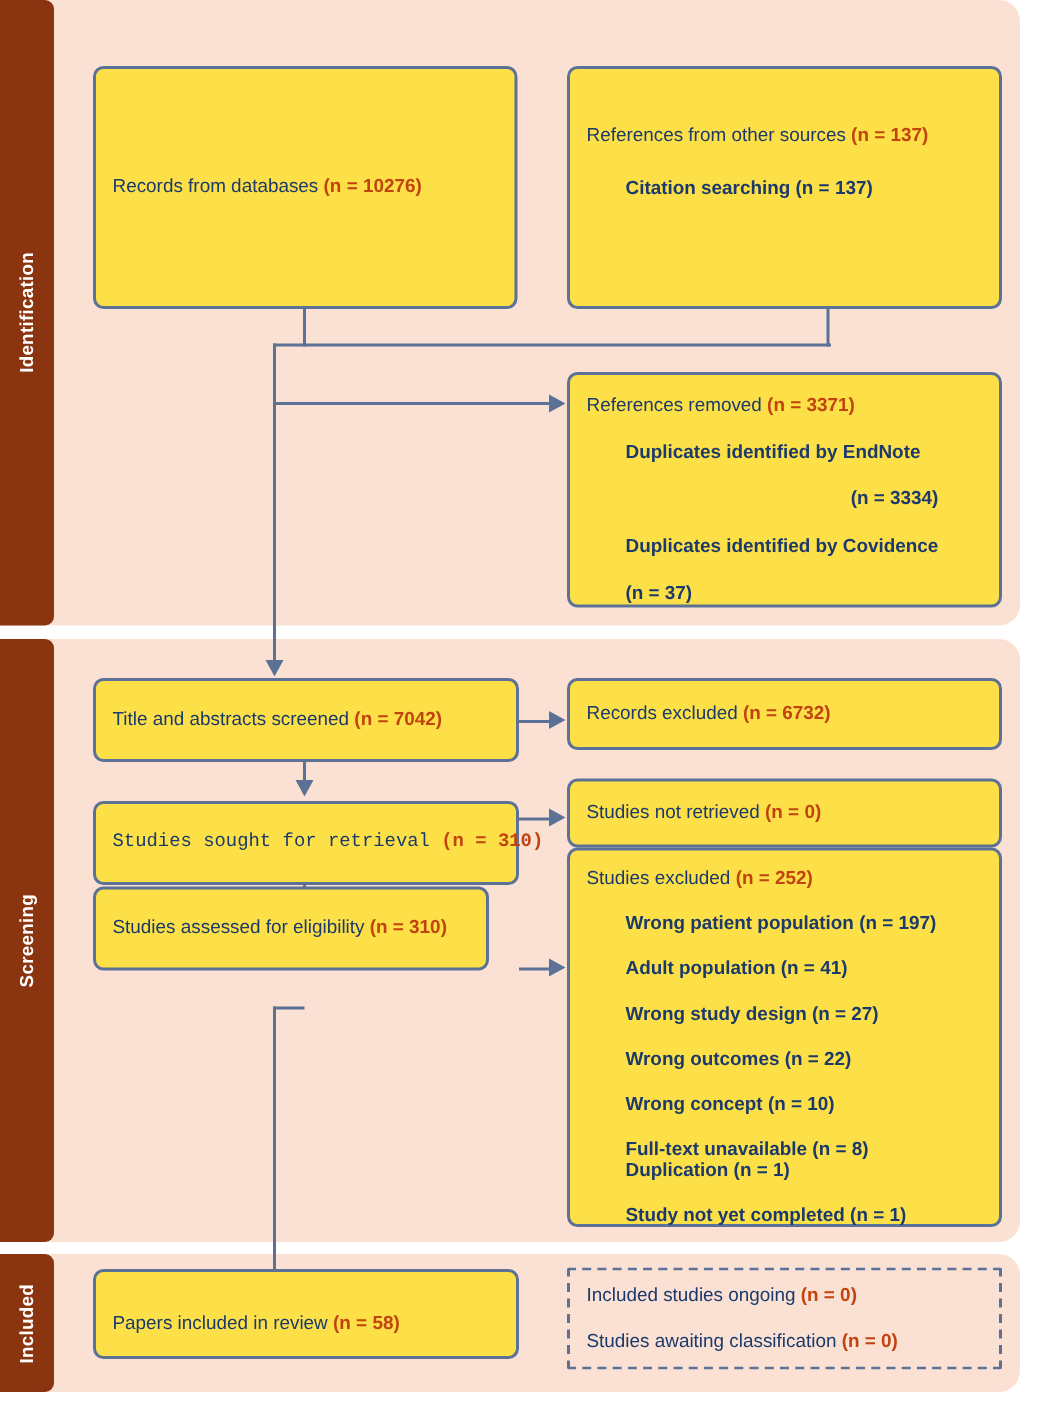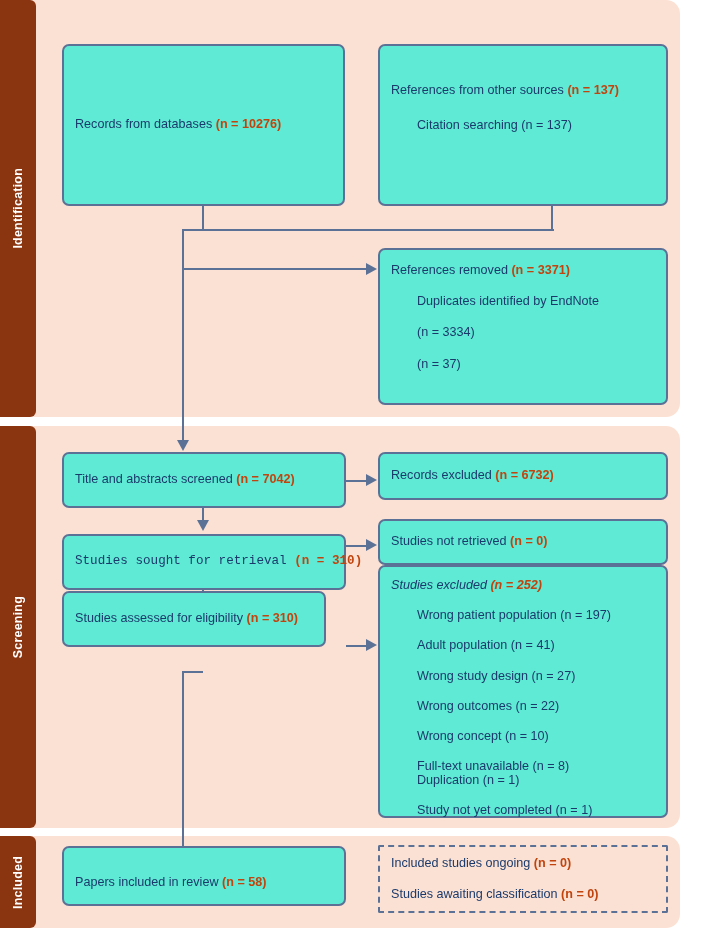--- a/index.html
+++ b/index.html
@@ -38,21 +38,21 @@
     justify-content: center;
   }
   .sidebar span {
     writing-mode: vertical-rl;
     transform: rotate(180deg);
     white-space: nowrap;
   }
   
   .box {
     position: absolute;
-    background: #5eead4;
+    background: #fde047;
     border: 2.2px solid #5b7296;
     border-radius: 7px;
     box-sizing: border-box;
     color: #1b3a6b;
     font-size: 12.6px;
     line-height: 1.05;
   }
   .box.dashed {
     border-style: dashed;
     border-width: 2.4px;
@@ -69,20 +69,21 @@
   }
   .ln .n {
     color: #c1440e;
     font-weight: bold;
   }
   .hd {
     font-weight: normal;
   }
   .ind {
     padding-left: 26px;
+    font-weight: bold;
   }
   
   .vline, .hline {
     position: absolute;
     background: #5b7296;
   }
   .vline { width: 2.4px; }
   .hline { height: 2.4px; }
   .arrow-d, .arrow-r {
     position: absolute;
@@ -159,21 +160,22 @@
     <div class="inner">
       <span class="ln hd" style="margin-bottom:22px;"><span>References from other sources </span><span class="n">(n = 137)</span></span>
       <span class="ln ind"><span>Citation searching (n = 137)</span></span>
     </div>
   </div>
 
   <div class="box" style="left:378px; top:248px; width:290px; height:157px; display:flex; align-items:flex-start; padding-top:14px;">
     <div class="inner">
       <span class="ln hd" style="margin-bottom:18px;"><span>References removed </span><span class="n">(n = 3371)</span></span>
       <span class="ln ind" style="margin-bottom:18px;"><span>Duplicates identified by EndNote</span></span>
-      <span class="ln ind" style="margin-bottom:18px;"><span>(n = 3334)</span></span>
+      <span class="ln ind" style="margin-bottom:18px;text-align:right;"><span>(n = 3334)</span></span>
+      <span class="ln ind" style="margin-bottom:18px;"><span>Duplicates identified by Covidence</span></span>
       <span class="ln ind"><span>(n = 37)</span></span>
     </div>
   </div>
 
   <div class="box" style="left:62px; top:452px; width:284px; height:56px; display:flex; align-items:center;">
     <div class="inner">
       <span class="ln hd"><span>Title and abstracts screened </span><span class="n">(n = 7042)</span></span>
     </div>
   </div>
 
@@ -196,21 +198,21 @@
   </div>
 
   <div class="box" style="left:62px; top:591px; width:264px; height:56px; display:flex; align-items:center;">
     <div class="inner">
       <span class="ln hd"><span>Studies assessed for eligibility </span><span class="n">(n = 310)</span></span>
     </div>
   </div>
 
   <div class="box" style="left:378px; top:565px; width:290px; height:253px; display:flex; align-items:flex-start; padding-top:12px;">
     <div class="inner">
-      <span class="ln hd" style="margin-bottom:17px;font-style:italic;"><span>Studies excluded </span><span class="n">(n = 252)</span></span>
+      <span class="ln hd" style="margin-bottom:17px;"><span>Studies excluded </span><span class="n">(n = 252)</span></span>
       <span class="ln ind" style="margin-bottom:17px;"><span>Wrong patient population (n = 197)</span></span>
       <span class="ln ind" style="margin-bottom:17px;"><span>Adult population (n = 41)</span></span>
       <span class="ln ind" style="margin-bottom:17px;"><span>Wrong study design (n = 27)</span></span>
       <span class="ln ind" style="margin-bottom:17px;"><span>Wrong outcomes (n = 22)</span></span>
       <span class="ln ind" style="margin-bottom:17px;"><span>Wrong concept (n = 10)</span></span>
       <span class="ln ind" style=""><span>Full-text unavailable (n = 8)</span></span>
       <span class="ln ind" style="margin-bottom:17px;"><span>Duplication (n = 1)</span></span>
       <span class="ln ind"><span>Study not yet completed (n = 1)</span></span>
     </div>
   </div>

